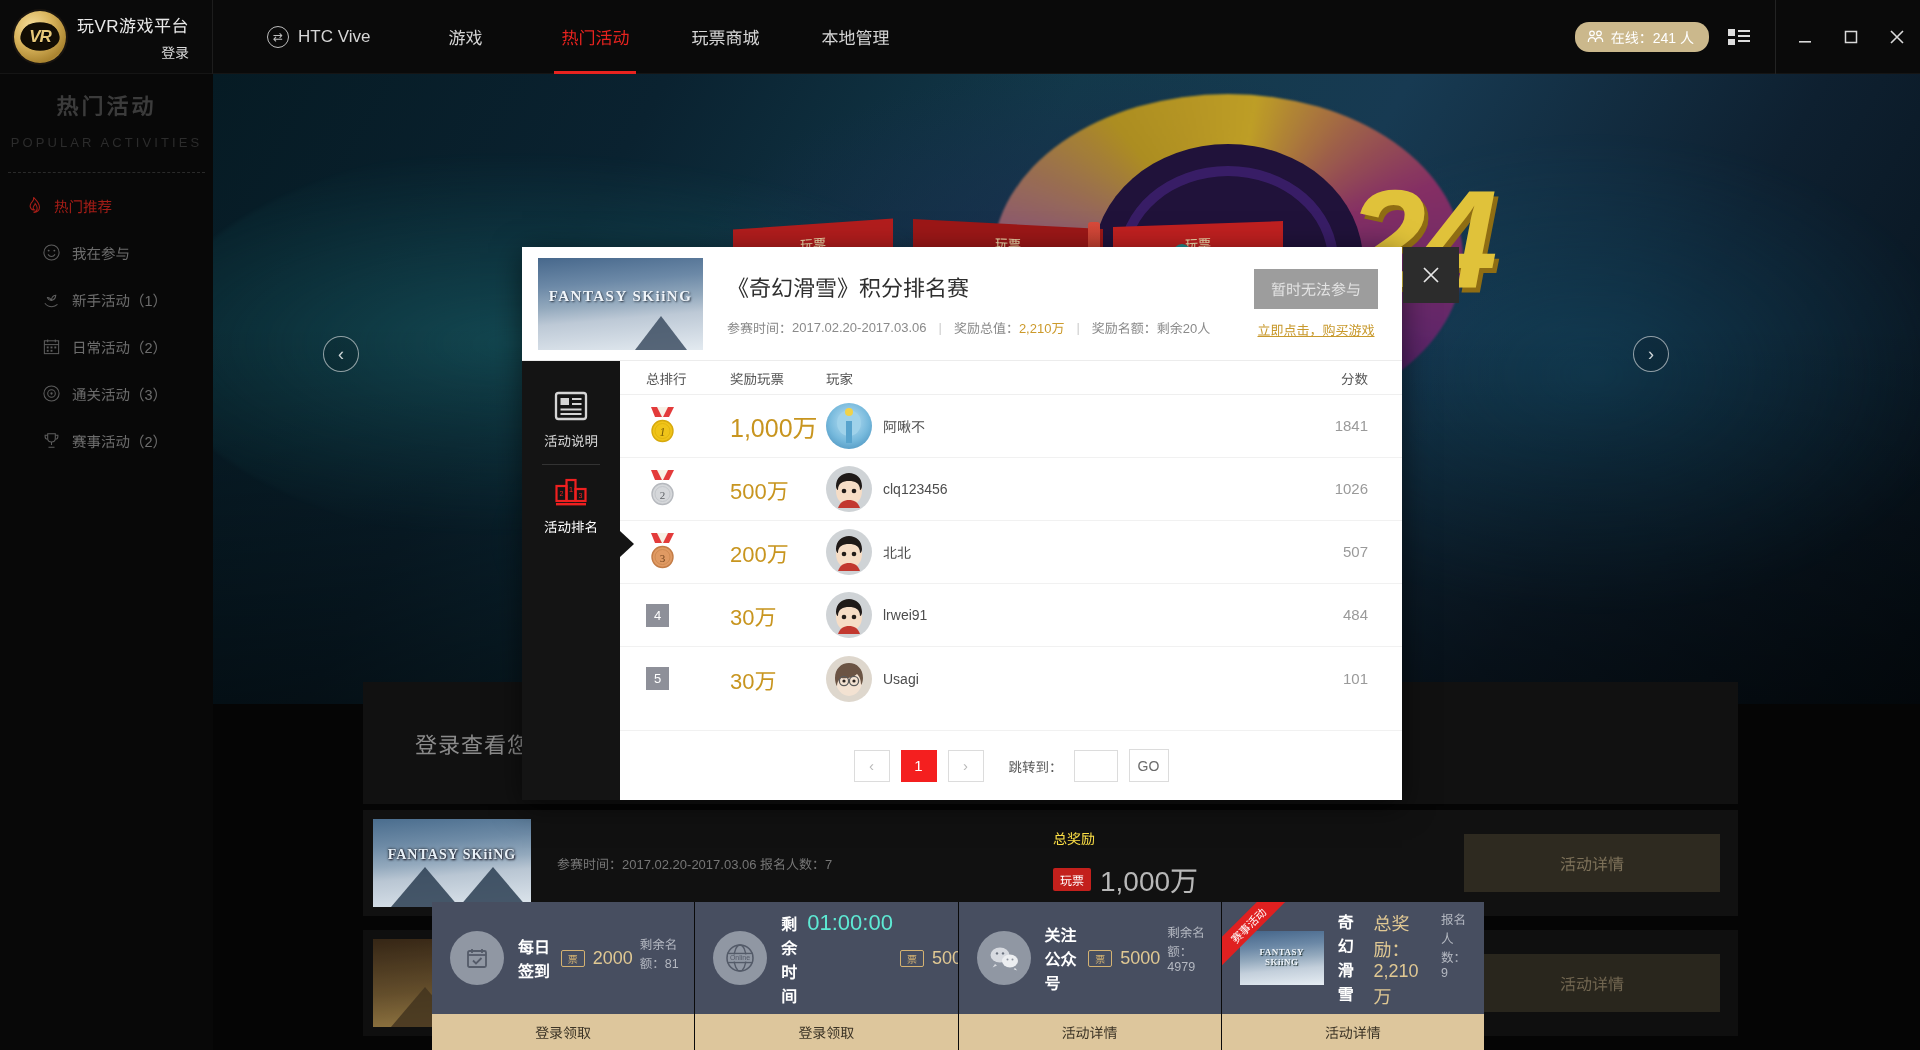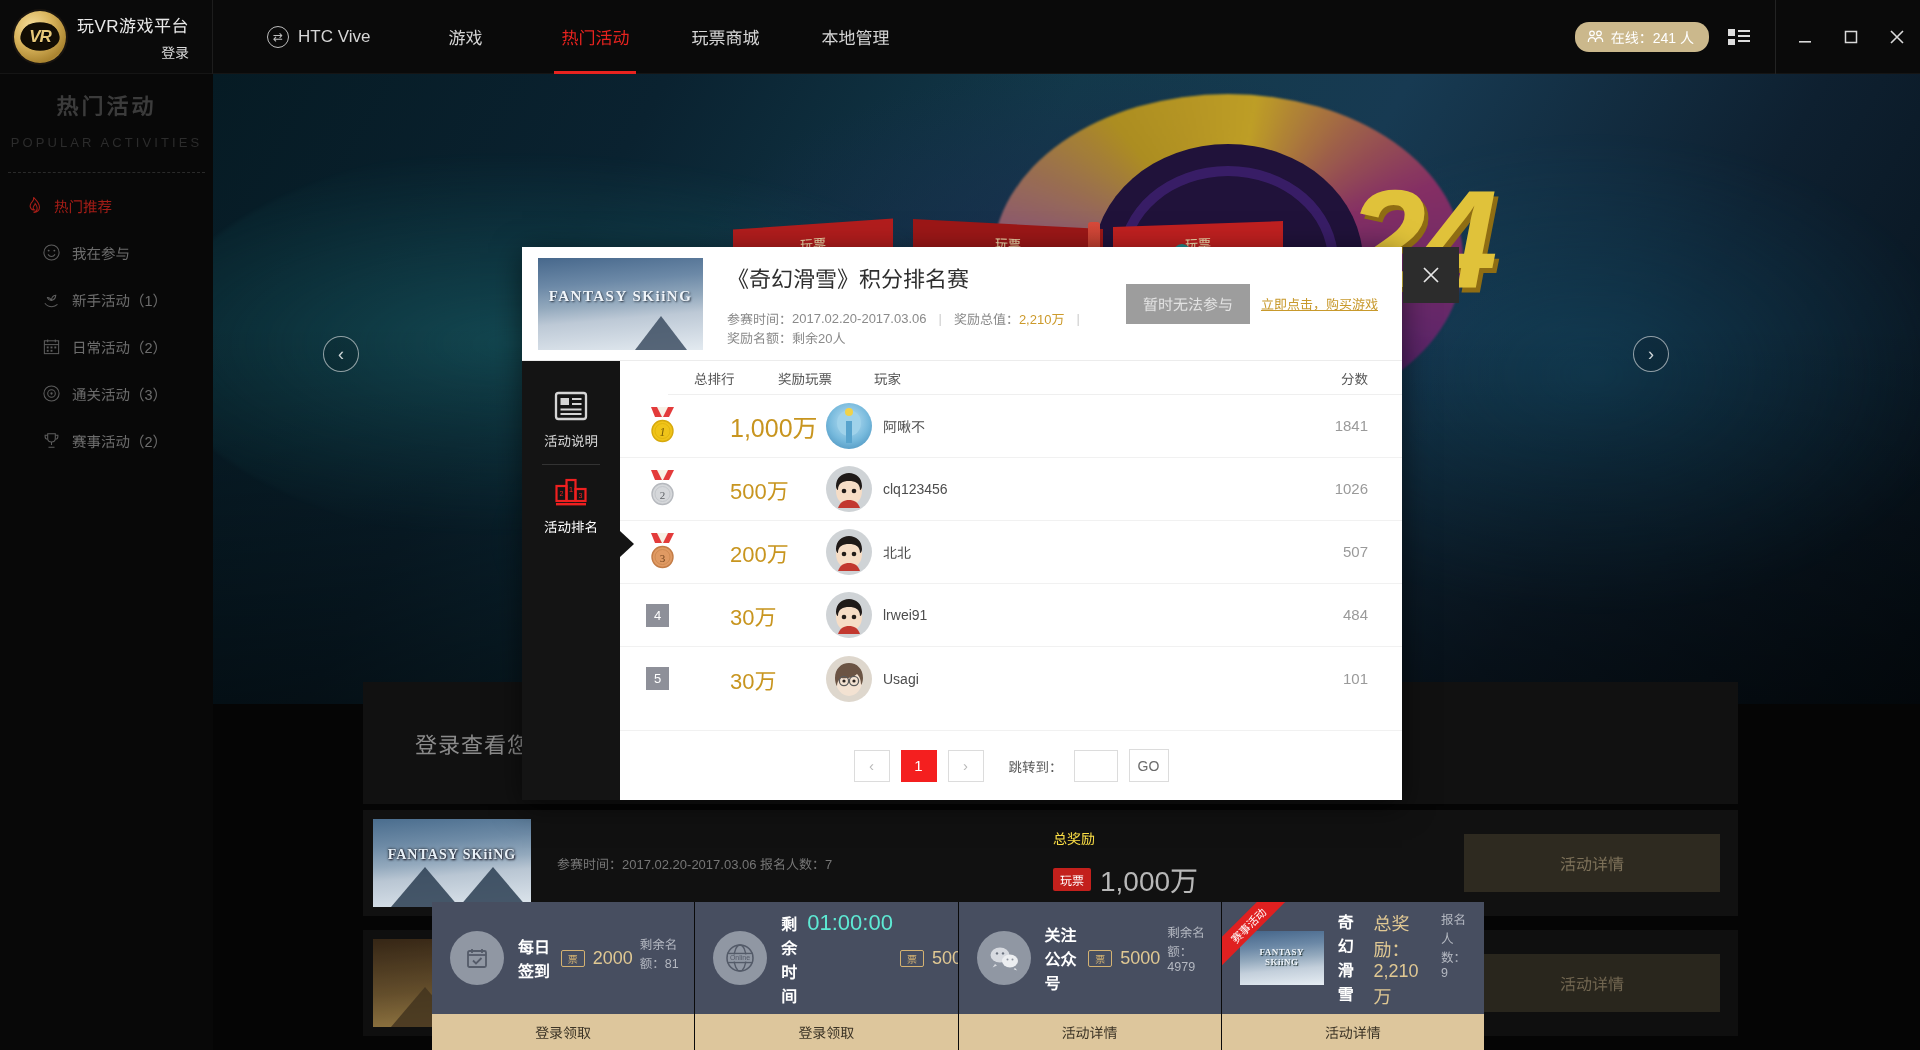--- a/index.html
+++ b/index.html
@@ -289,21 +289,21 @@
   .mh-thumb .peak {
     position: absolute; bottom: 0; right: 16px; width: 0; height: 0;
     border-left: 26px solid transparent; border-right: 26px solid transparent;
     border-bottom: 34px solid #33455a; opacity: .8;
   }
   .mh-text { margin-left: 24px; flex: 1; }
   .mh-title { color: #2e2e2e; font-size: 22px; margin-bottom: 16px; }
   .mh-meta { color: #8a8a8a; font-size: 13px; display: flex; align-items: center; gap: 0; flex-wrap: wrap; }
   .mh-meta .sep { color: #cccccc; margin: 0 12px; }
   .mh-meta .gold { color: #cc9a2b; }
-  .mh-actions { display: flex; flex-direction: row; align-items: center; gap: 11px; flex: none; }
+  .mh-actions { display: flex; flex-direction: column; align-items: center; gap: 11px; flex: none; }
   .mh-btn {
     width: 124px; height: 40px; background: #9d9d9d; color: #e3e3e3; font-size: 15px;
     display: flex; align-items: center; justify-content: center; cursor: not-allowed;
   }
   .mh-link { color: #c8992c; font-size: 13px; text-decoration: underline; cursor: pointer; }
 
   .modal-body { flex: 1; display: flex; min-height: 0; }
   .modal-tabs {
     width: 98px; background: #141414; flex: none; position: relative;
     display: flex; flex-direction: column; align-items: center; padding-top: 18px;
@@ -317,21 +317,21 @@
   .mtab-ic { width: 34px; height: 30px; display: block; }
   .mtab-pointer {
     position: absolute; right: -14px; top: 170px; width: 0; height: 0;
     border-top: 13px solid transparent; border-bottom: 13px solid transparent;
     border-left: 14px solid #141414;
   }
 
   .rank-area { flex: 1; display: flex; flex-direction: column; min-width: 0; }
   .rank-head {
     display: flex; align-items: center; height: 34px; padding: 0 34px 0 26px;
-    color: #555; font-size: 13.5px; border-bottom: 1px solid #efefef; flex: none; margin-left: 48px;
+    color: #555; font-size: 13.5px; border-bottom: 1px solid #efefef; flex: none;
   }
   .c-rank  { width: 84px; flex: none; }
   .c-ticket{ width: 96px; flex: none; }
   .c-player{ flex: 1; min-width: 0; }
   .c-score { width: 90px; flex: none; text-align: right; }
 
   .rank-rows { flex: 1; }
   .rank-row {
     display: flex; align-items: center; height: 63px; padding: 0 34px 0 26px;
     border-bottom: 1px solid #f1f1f1;

